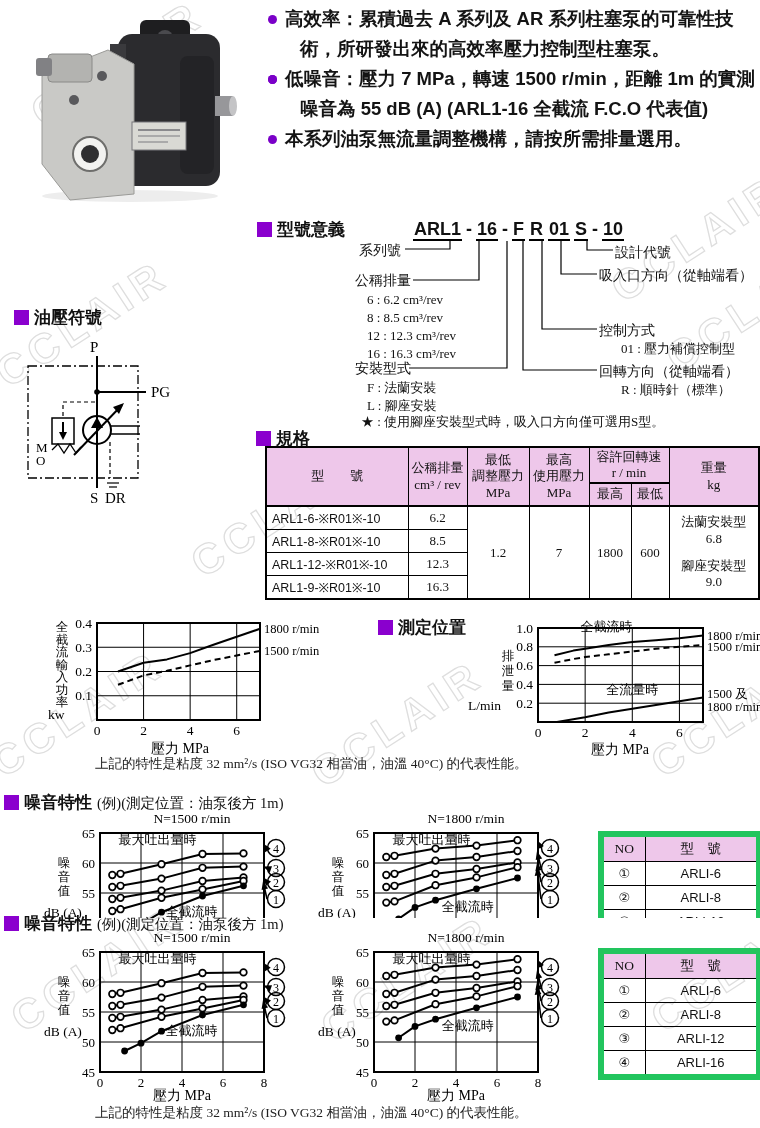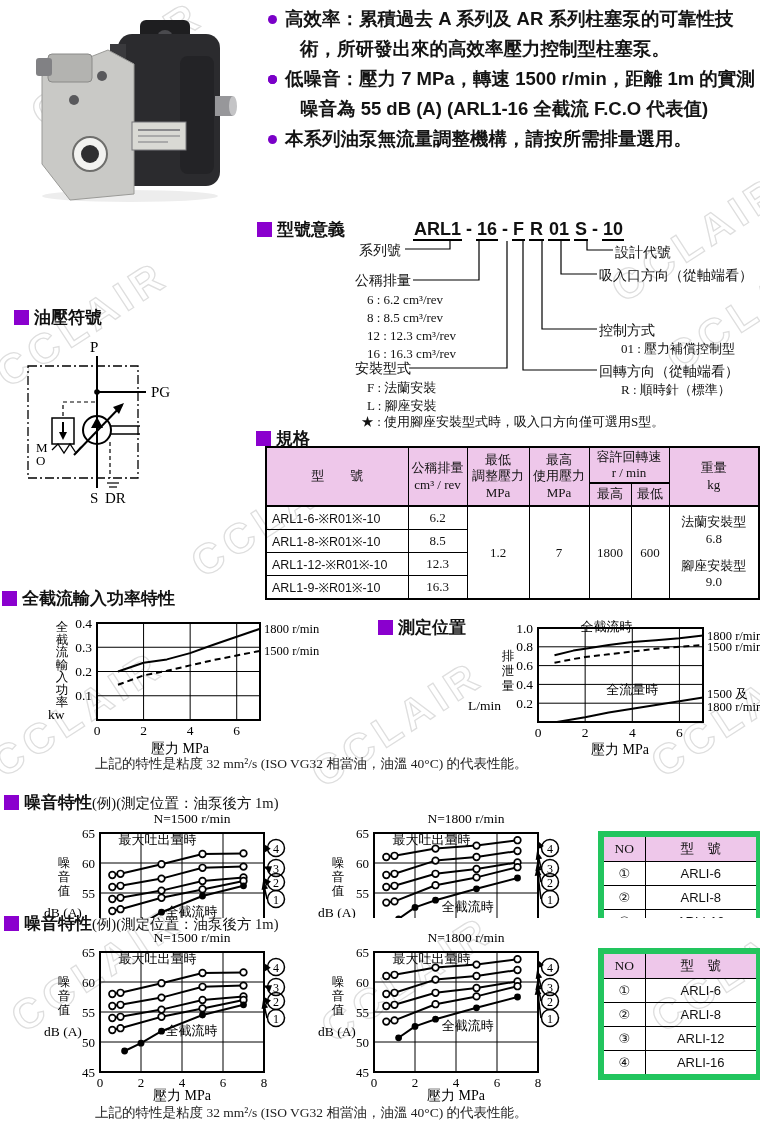--- a/index.html
+++ b/index.html
@@ -15,21 +15,21 @@
             font-family:"Liberation Sans","DejaVu Sans",sans-serif;font-weight:bold;
             font-size:18.5px;line-height:30px;color:#141414;}
   .features li{position:relative;padding-left:38px;text-indent:-15px;margin:0;}
   .features .dot{position:absolute;left:6px;top:11px;width:9px;height:9px;border-radius:50%;
                  background:#7A00C8;text-indent:0;}
   
   .hd{position:absolute;font-family:"Liberation Sans","DejaVu Sans",sans-serif;font-weight:bold;
       font-size:17px;color:#111;white-space:nowrap;z-index:4;}
   .hd .sq{display:inline-block;width:15px;height:15px;background:#8A00CE;margin-right:5px;
           vertical-align:-2px;}
-  .hd .sub{font-family:"Liberation Serif",serif;font-weight:normal;font-size:14.5px;}
+  .hd .sub{font-family:"Liberation Serif",serif;font-weight:normal;font-size:14.5px;margin-left:5px;}
   
   .model{left:255px;top:216px;width:505px;height:216px;}
   .model .lbl{position:absolute;font-size:14px;white-space:nowrap;}
   .model .opts{position:absolute;font-size:13px;line-height:18px;white-space:nowrap;}
   .model .code{position:absolute;left:156px;top:3px;font-family:"Liberation Sans",sans-serif;
                font-weight:bold;font-size:18px;white-space:nowrap;text-align:center;}
   .model .code .tok{margin:0 2px;}
   .model .code .tok.u{border-bottom:2px solid #000;padding:0 1px;}
   .model svg{position:absolute;left:0;top:0;}
   
@@ -240,23 +240,20 @@
           <td class="mdl">ARL1-12-※R01※-10</td>
           <td>12.3</td>
         </tr>
         <tr>
           <td class="mdl">ARL1-9-※R01※-10</td>
           <td>16.3</td>
         </tr>
       </tbody>
   </table>
 
-  <div class="hd" style="left:2px;top:587px">
-    <span class="sq"></span><span>全截流輸入功率特性</span>
-  </div>
   <svg class="abs" style="left:40px;top:609px" width="330" height="152" viewBox="0 0 330 152">
       <line x1="103.57142857142857" y1="14" x2="103.57142857142857" y2="111" stroke="#000" stroke-width="1"></line>
       <line x1="150.14285714285714" y1="14" x2="150.14285714285714" y2="111" stroke="#000" stroke-width="1"></line>
       <line x1="196.71428571428572" y1="14" x2="196.71428571428572" y2="111" stroke="#000" stroke-width="1"></line>
       <line x1="57" y1="86.75000000000001" x2="220" y2="86.75000000000001" stroke="#000" stroke-width="1"></line>
       <line x1="57" y1="62.5" x2="220" y2="62.5" stroke="#000" stroke-width="1"></line>
       <line x1="57" y1="38.25000000000001" x2="220" y2="38.25000000000001" stroke="#000" stroke-width="1"></line>
       <rect x="57" y="14" width="163" height="97" fill="none" stroke="#000" stroke-width="2"></rect>
       <text x="52" y="18.5" text-anchor="end" font-size="13.5" fill="#000" font-family="'Liberation Serif','DejaVu Serif',serif">0.4</text>
       <text x="52" y="42.75000000000001" text-anchor="end" font-size="13.5" fill="#000" font-family="'Liberation Serif','DejaVu Serif',serif">0.3</text>

